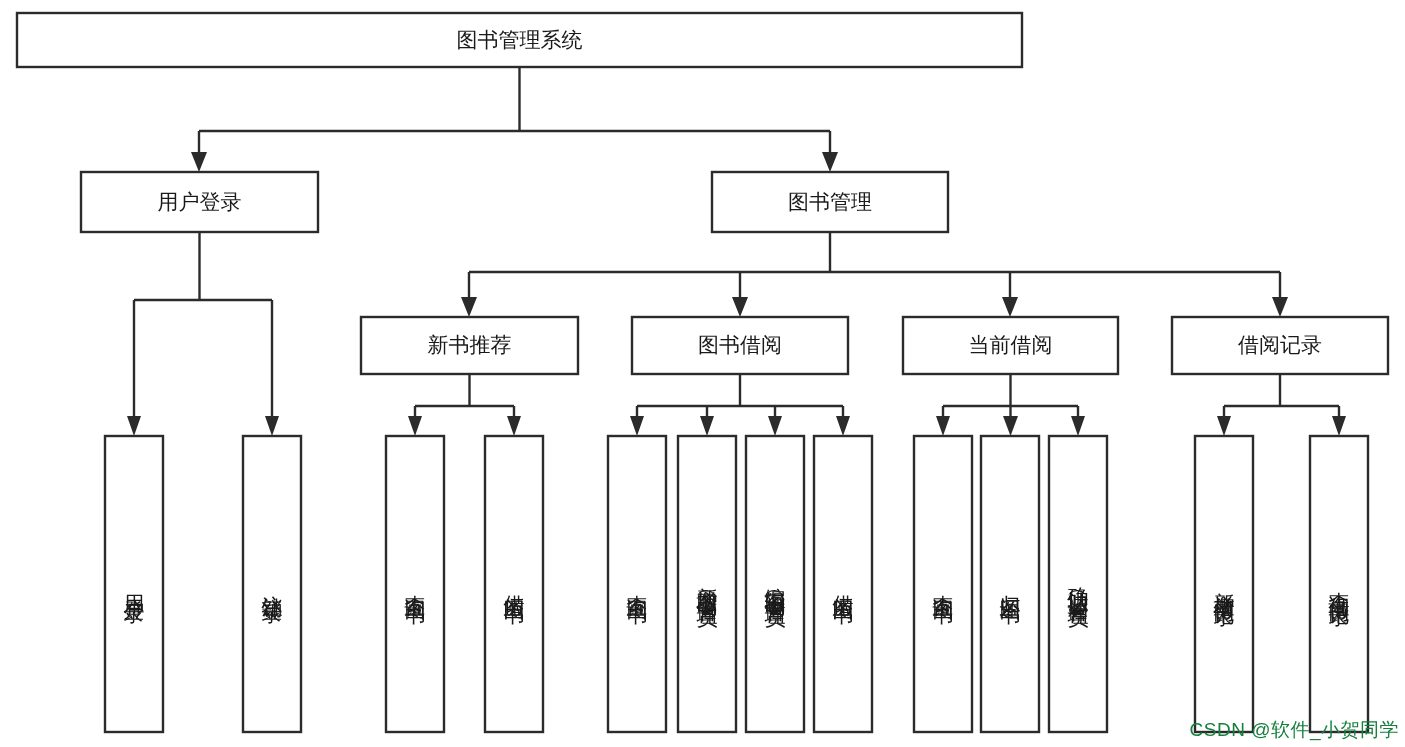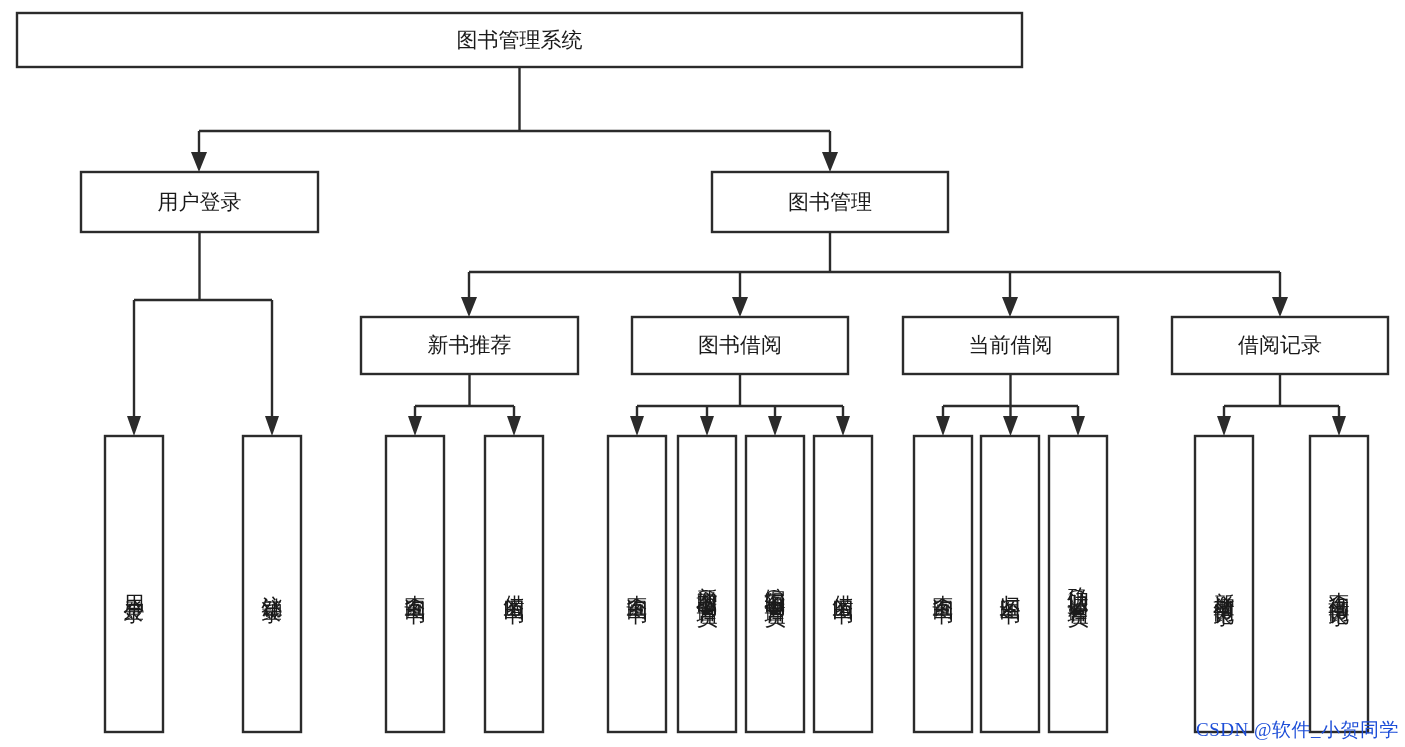--- a/index.html
+++ b/index.html
@@ -55,23 +55,23 @@
     writing-mode: vertical-rl;
     text-orientation: upright;
     glyph-orientation-vertical: 0deg;
     letter-spacing: 3px;
     dominant-baseline: central;
   }
   .watermark {
     position: absolute;
     right: 6px;
     bottom: 4px;
-    font-family: Liberation Serif, serif;
+    font-family: Liberation Sans, sans-serif;
     font-size: 19px;
-    color: #1d4ed8;
+    color: #15803d;
     white-space: nowrap;
     letter-spacing: 0.5px;
   }
 </style>
 </head>
 <body>
 
 <div id="diagram-root">
   <svg class="flowchart" viewBox="0 0 1405 747" xmlns="http://www.w3.org/2000/svg">
 

